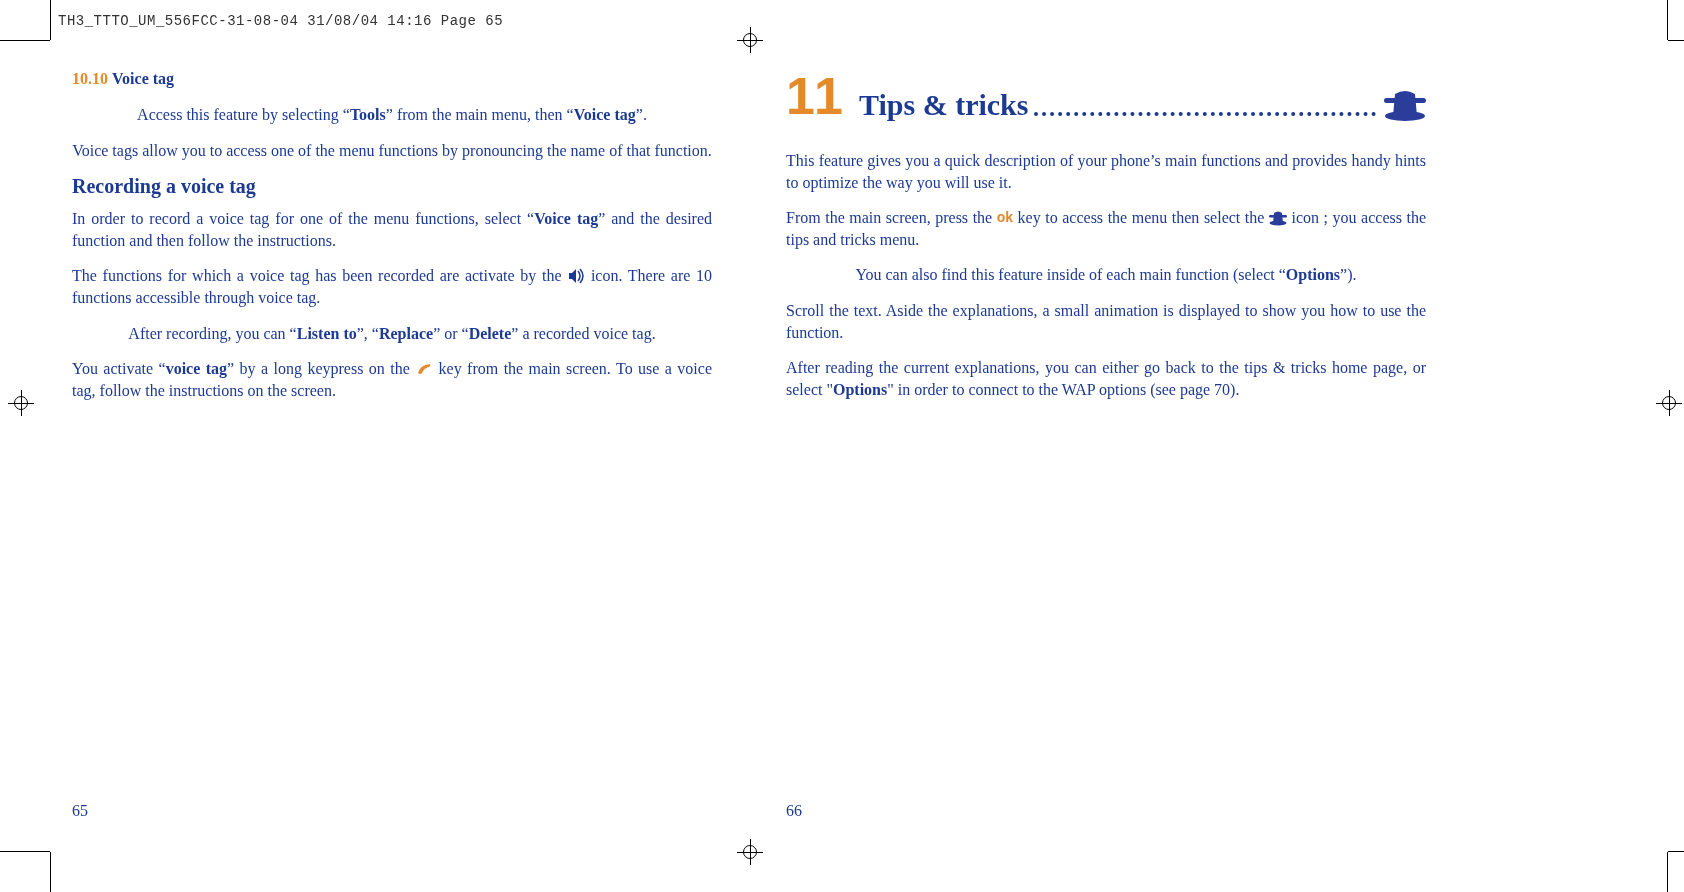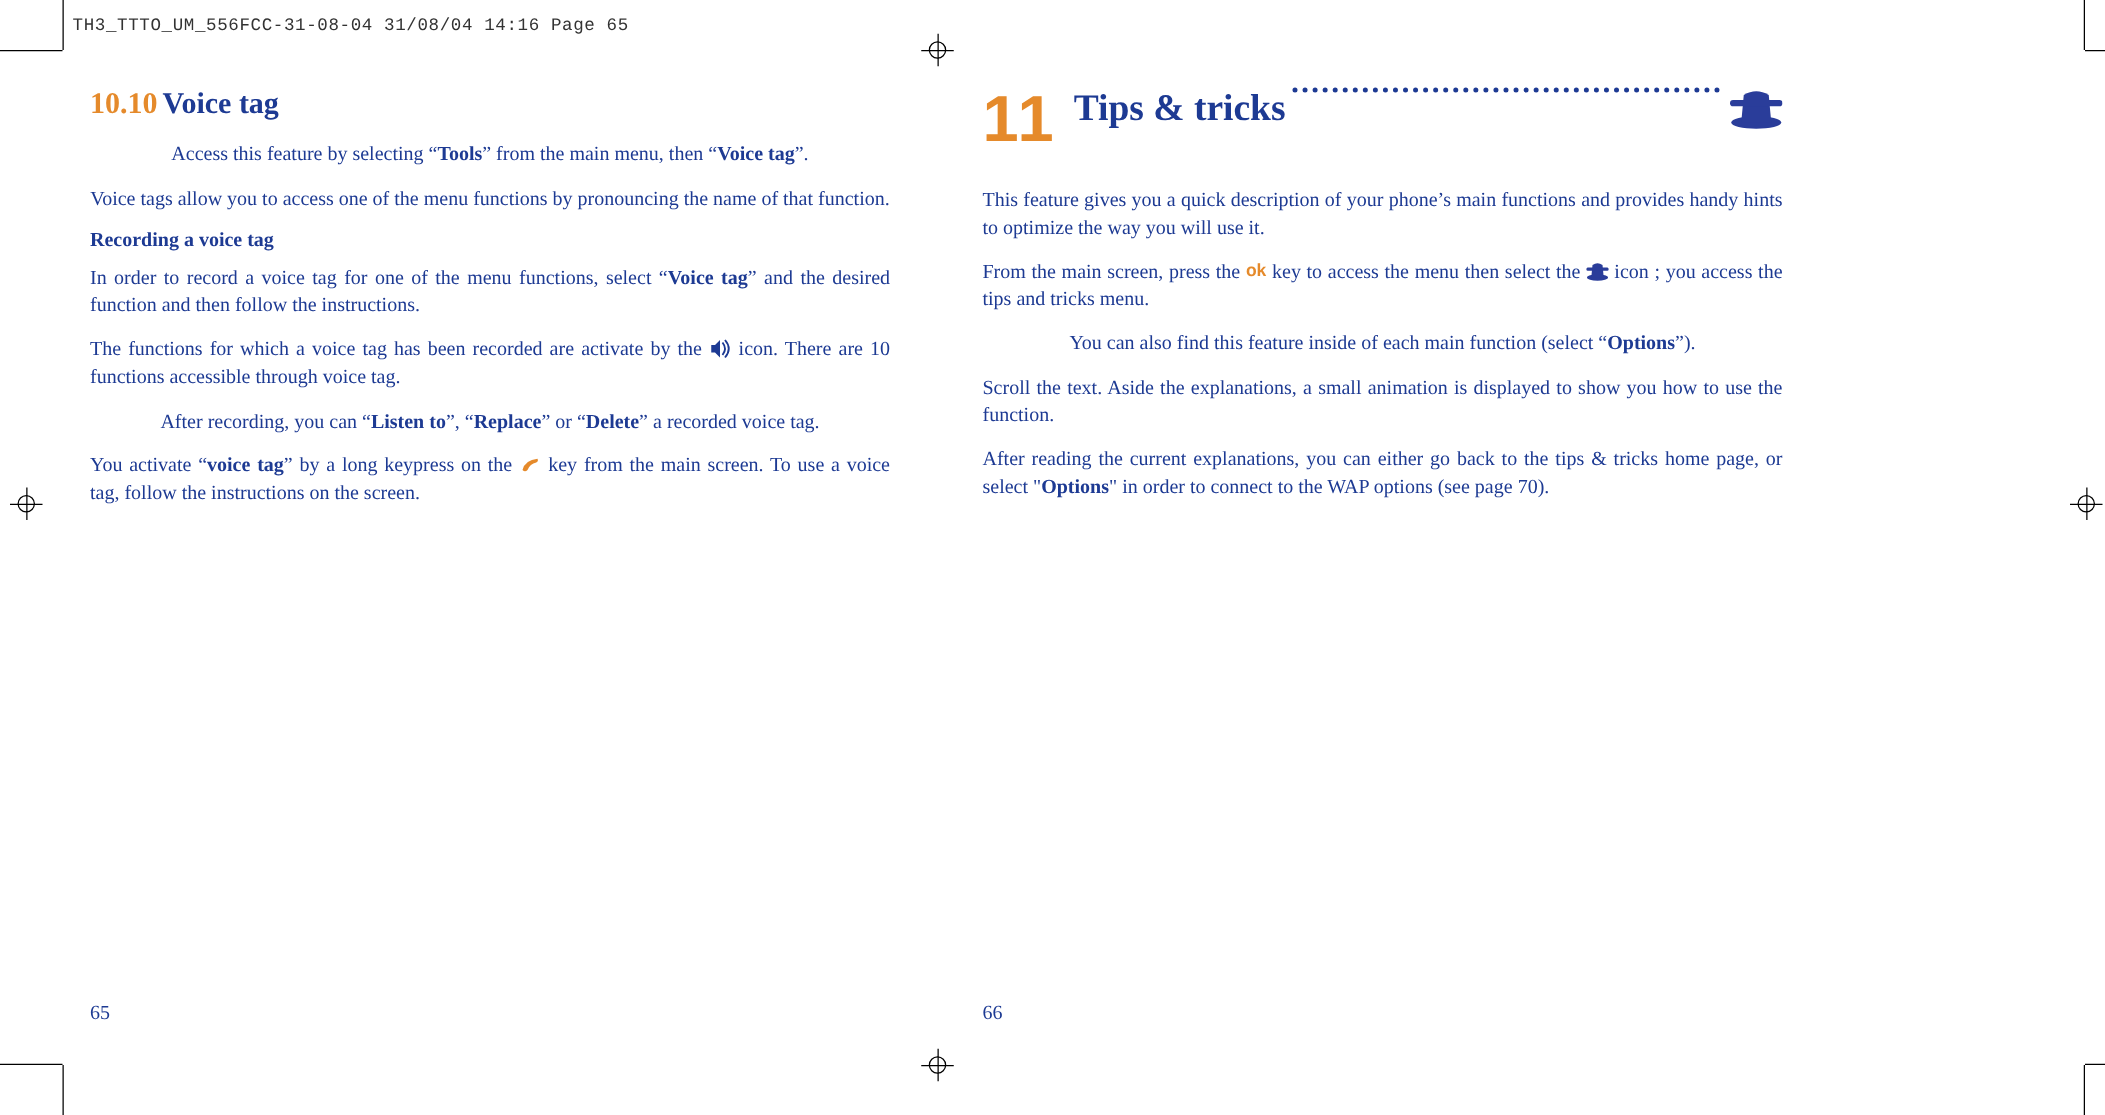--- a/index.html
+++ b/index.html
@@ -65,40 +65,40 @@
   .body-text {
     font-size: 16px;
     line-height: 1.35;
     color: #1d3a93;
     margin: 0 0 14px 0;
     text-align: justify;
   }
   .body-text.left-aligned { text-align: center; }
   .sub-bold {
     font-weight: bold;
+    font-size: 20px;
+    color: #1d3a93;
+    margin: 0 0 10px 0;
+  }
+  .section-title {
     font-size: 16px;
-    color: #1d3a93;
-    margin: 0 0 10px 0;
-  }
-  .section-title {
-    font-size: 24px;
     font-weight: bold;
     color: #1d3a93;
     margin: 0 0 16px 0;
   }
   .section-number {
     color: #e58a2b;
     font-weight: bold;
     margin-right: 4px;
   }
   .bold-inline { font-weight: bold; }
 
   .chapter-head {
     display: flex;
-    align-items: flex-start;
+    align-items: flex-end;
     margin-bottom: 28px;
   }
   .chapter-number {
     font-family: Arial, Helvetica, sans-serif;
     font-size: 52px;
     font-weight: 700;
     color: #e58a2b;
     letter-spacing: 2px;
     margin-right: 14px;
     line-height: 1;

